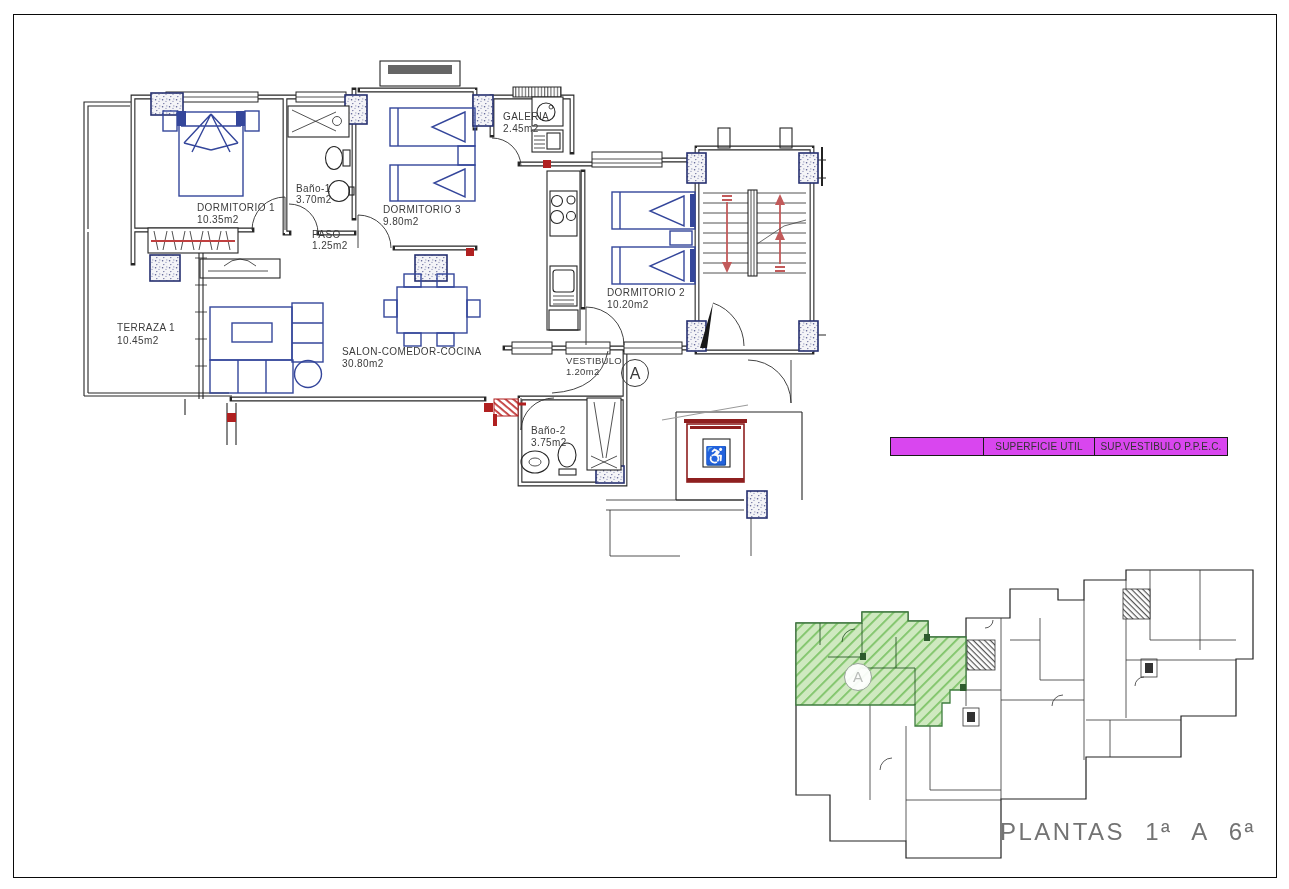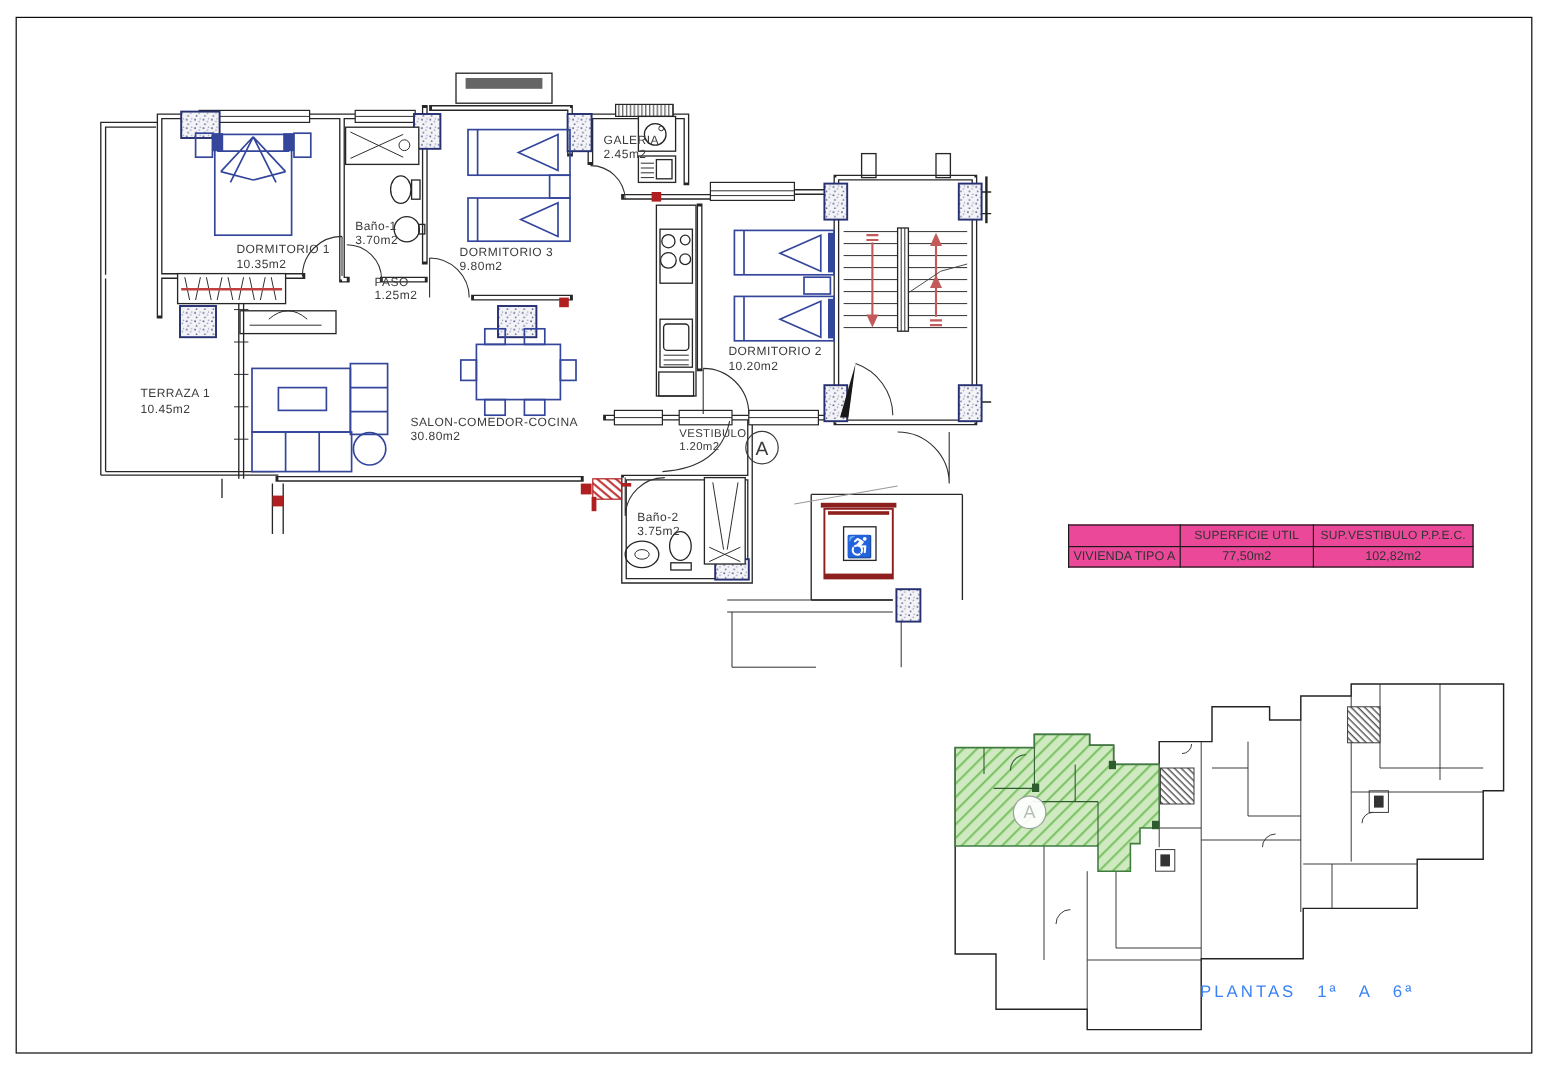--- a/index.html
+++ b/index.html
@@ -28,27 +28,27 @@
   .lblsm{font-size:9.5px;fill:var(--text,#3b3b3b);letter-spacing:.3px;}
   .marker{font-size:16px;fill:#3a3a3a;letter-spacing:0;}
   .sitemarker{font-size:15px;fill:#b9bdb9;}
   .site{fill:#fff;stroke:#222;stroke-width:1.2;}
   .sitei{fill:none;stroke:#333;stroke-width:0.8;}
   .green{fill:url(#ghatch);stroke:#3f7d3f;stroke-width:1.3;}
   .greeni{fill:none;stroke:#2e5c2e;stroke-width:0.9;}
   .greenf{fill:#2e5c2e;stroke:none;}
   
   table.areas{position:absolute;left:890px;top:437px;border-collapse:collapse;
-      color:#333;background:#ec4899;}
+      color:#333;background:#d946ef;}
   table.areas td{border:1px solid #1a1a1a;text-align:center;vertical-align:middle;
       padding:0 3px;white-space:nowrap;}
   table.areas tr.hd td{height:17px;font-size:10px;letter-spacing:.2px;}
   table.areas tr.dt td{height:16px;font-size:10.5px;}
   .c1{width:86px;} .c2{width:104px;} .c3{width:126px;}
-  .caption{position:absolute;left:1000px;top:818px;font-size:14px;color:#3b82f6;
+  .caption{position:absolute;left:1000px;top:818px;font-size:24px;color:#737373;
       letter-spacing:2.5px;word-spacing:11px;white-space:nowrap;}
 </style>
 </head>
 <body>
 
 <div class="sheet"></div>
 
 <svg class="plan" viewBox="0 0 1289 889">
   <defs>
     <pattern id="speck" width="7" height="7" patternUnits="userSpaceOnUse">
@@ -356,21 +356,16 @@
   </g>
 </svg>
 
 <table class="areas">
   <tbody>
       <tr class="hd">
     <td class="c1"></td>
     <td class="c2">SUPERFICIE UTIL</td>
     <td class="c3">SUP.VESTIBULO P.P.E.C.</td>
   </tr>
-  <tr class="dt">
-    <td class="c1">VIVIENDA TIPO A</td>
-    <td class="c2">77,50m2</td>
-    <td class="c3">102,82m2</td>
-  </tr>
 </tbody>
   </table>
 
 <div class="caption">PLANTAS 1ª A 6ª</div>
 
 </body></html>

